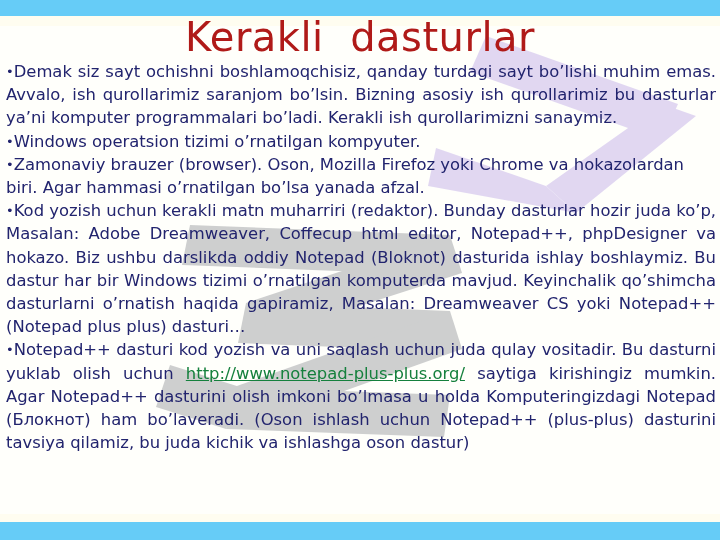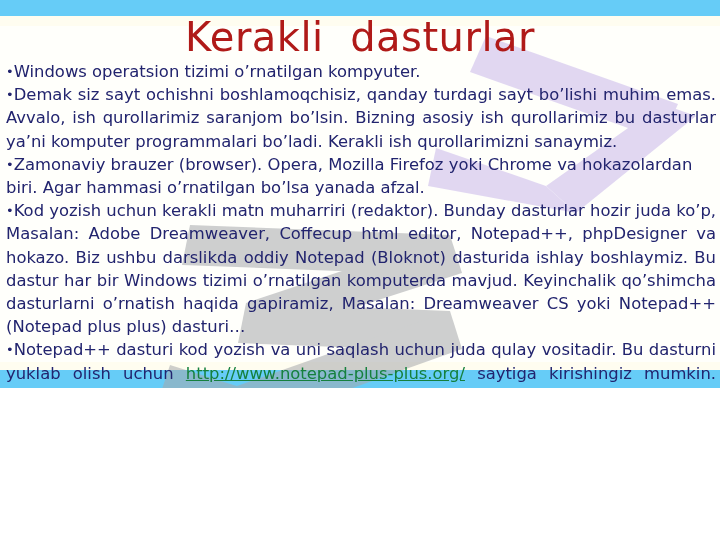--- a/index.html
+++ b/index.html
@@ -10,21 +10,21 @@
   body {
     width: 720px;
     height: 540px;
     overflow: hidden;
     font-family: "DejaVu Sans", "Liberation Sans", sans-serif;
   }
 
   #slide {
     position: relative;
     width: 720px;
-    height: 388px;
+    height: 540px;
     background: #fffffb;
     overflow: hidden;
   }
 
   
   .bar {
     position: absolute;
     left: 0;
     width: 720px;
     background: #66ccf7;
@@ -139,25 +139,25 @@
       <polygon points="300,96 312,134 110,206 84,172"></polygon>
       <polygon points="84,172 300,180 294,222 76,214"></polygon>
       <polygon points="20,150 90,172 76,214 6,192"></polygon>
     </g>
   </svg>
 
   <div id="title">Kerakli  dasturlar</div>
 
   <div id="body">
 
+    <p class="para"><span class="bullet-mark">•</span><span>Demak  siz  sayt  ochishni  boshlamoqchisiz,  qanday  turdagi  sayt  bo’lishi  muhim  emas.   Avvalo,  ish  qurollarimiz  saranjom  bo’lsin.  Bizning  asosiy  ish  qurollarimiz  bu  dasturlar  ya’ni  komputer  programmalari  bo’ladi.  Kerakli  ish  qurollarimizni  sanaymiz.</span></p>
+
     <p class="para left"><span class="bullet-mark">•</span><span>Windows  operatsion  tizimi  o’rnatilgan  kompyuter.</span></p>
 
-    <p class="para"><span class="bullet-mark">•</span><span>Demak  siz  sayt  ochishni  boshlamoqchisiz,  qanday  turdagi  sayt  bo’lishi  muhim  emas.   Avvalo,  ish  qurollarimiz  saranjom  bo’lsin.  Bizning  asosiy  ish  qurollarimiz  bu  dasturlar  ya’ni  komputer  programmalari  bo’ladi.  Kerakli  ish  qurollarimizni  sanaymiz.</span></p>
-
-    <p class="para left"><span class="bullet-mark">•</span><span>Zamonaviy  brauzer  (browser).  Opera,  Mozilla  Firefoz  yoki  Chrome  va  hokazolardan  biri.  Agar  hammasi  o’rnatilgan  bo’lsa  yanada  afzal.</span></p>
+    <p class="para left"><span class="bullet-mark">•</span><span>Zamonaviy  brauzer  (browser).  Oson,  Mozilla  Firefoz  yoki  Chrome  va  hokazolardan  biri.  Agar  hammasi  o’rnatilgan  bo’lsa  yanada  afzal.</span></p>
 
     <p class="para"><span class="bullet-mark">•</span><span>Kod  yozish  uchun  kerakli  matn  muharriri  (redaktor).  Bunday  dasturlar  hozir  juda  ko’p,  Masalan:  Adobe  Dreamweaver,  Coffecup  html  editor,  Notepad++,  phpDesigner  va  hokazo.  Biz  ushbu  darslikda  oddiy  Notepad  (Bloknot)  dasturida  ishlay  boshlaymiz.  Bu  dastur  har  bir  Windows  tizimi  o’rnatilgan  komputerda  mavjud.   Keyinchalik  qo’shimcha  dasturlarni  o’rnatish  haqida  gapiramiz,  Masalan:  Dreamweaver CS   yoki  Notepad++  (Notepad  plus  plus)  dasturi…</span></p>
 
     <p class="para"><span class="bullet-mark">•</span><span>Notepad++  dasturi  kod  yozish  va  uni  saqlash  uchun  juda  qulay  vositadir.  Bu  dasturni  yuklab  olish  uchun </span><a class="weblink" href="#">http://www.notepad-plus-plus.org/</a><span> saytiga kirishingiz  mumkin.  Agar  Notepad++  dasturini  olish  imkoni  bo’lmasa  u  holda  Komputeringizdagi  Notepad  (Блокнот)  ham  bo’laveradi.  (Oson ishlash uchun Notepad++ (plus-plus) dasturini tavsiya qilamiz, bu juda kichik va ishlashga  oson dastur)</span></p>
 
   </div>
 
 </div>
 
 </body></html>

